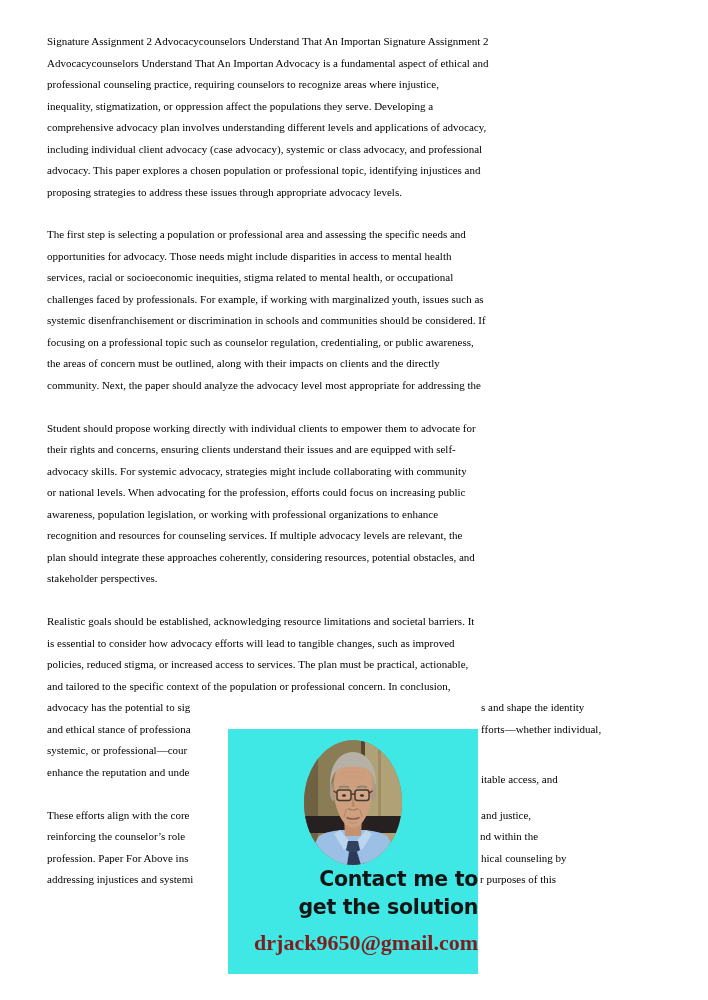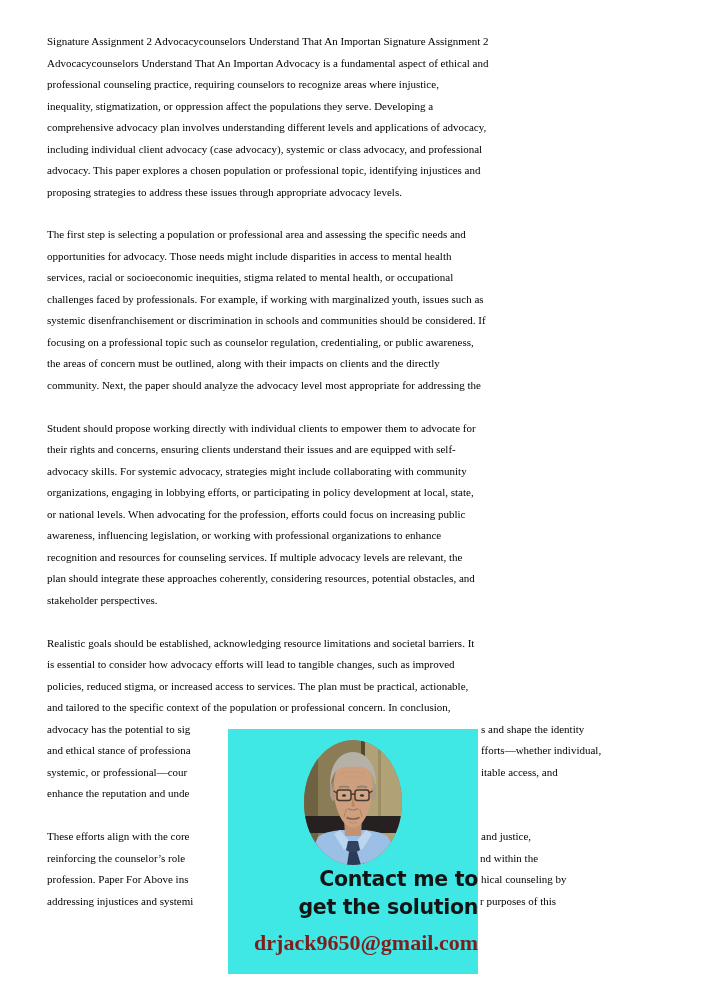--- a/index.html
+++ b/index.html
@@ -42,35 +42,34 @@
         <div class="line">challenges faced by professionals. For example, if working with marginalized youth, issues such as</div>
         <div class="line">systemic disenfranchisement or discrimination in schools and communities should be considered. If</div>
         <div class="line">focusing on a professional topic such as counselor regulation, credentialing, or public awareness,</div>
         <div class="line">the areas of concern must be outlined, along with their impacts on clients and the directly</div>
         <div class="line">community. Next, the paper should analyze the advocacy level most appropriate for addressing the</div>
       </div>
       <div class="para">
         <div class="line">Student should propose working directly with individual clients to empower them to advocate for</div>
         <div class="line">their rights and concerns, ensuring clients understand their issues and are equipped with self-</div>
         <div class="line">advocacy skills. For systemic advocacy, strategies might include collaborating with community</div>
-        <div class="line">organizations, engaging in lobbying efforts, or participating in policy development at local, state,</div>
         <div class="line">or national levels. When advocating for the profession, efforts could focus on increasing public</div>
-        <div class="line">awareness, influencing legislation, or working with professional organizations to enhance</div>
+        <div class="line">awareness, population legislation, or working with professional organizations to enhance</div>
         <div class="line">recognition and resources for counseling services. If multiple advocacy levels are relevant, the</div>
         <div class="line">plan should integrate these approaches coherently, considering resources, potential obstacles, and</div>
         <div class="line">stakeholder perspectives.</div>
       </div>
       <div class="para">
         <div class="line">Realistic goals should be established, acknowledging resource limitations and societal barriers. It</div>
         <div class="line">is essential to consider how advocacy efforts will lead to tangible changes, such as improved</div>
         <div class="line">policies, reduced stigma, or increased access to services. The plan must be practical, actionable,</div>
         <div class="line">and tailored to the specific context of the population or professional concern. In conclusion,</div>
         <div class="line"><span>advocacy has the potential to sig</span><span class="rfrag" style="left: 434px;">s and shape the identity</span></div>
         <div class="line"><span>and ethical stance of professiona</span><span class="rfrag" style="left: 434px;">fforts—whether individual,</span></div>
-        <div class="line"><span>systemic, or professional—cour</span><span class="rfrag" style="left: 434px;">itable access, and</span></div>
+        <div class="line"><span>systemic, or professional—cour</span><span class="rfrag" style="left: 434px; margin-top: 29px;">itable access, and</span></div>
         <div class="line"><span>enhance the reputation and unde</span></div>
       </div>
       <div class="para">
         <div class="line"><span>These efforts align with the core</span><span class="rfrag" style="left: 434px;">and justice,</span></div>
         <div class="line"><span>reinforcing the counselor’s role</span><span class="rfrag" style="left: 433px;">nd within the</span></div>
         <div class="line"><span>profession. Paper For Above ins</span><span class="rfrag" style="left: 434px;">hical counseling by</span></div>
         <div class="line"><span>addressing injustices and systemi</span><span class="rfrag" style="left: 433px;">r purposes of this</span></div>
       </div>
     </div>
 

